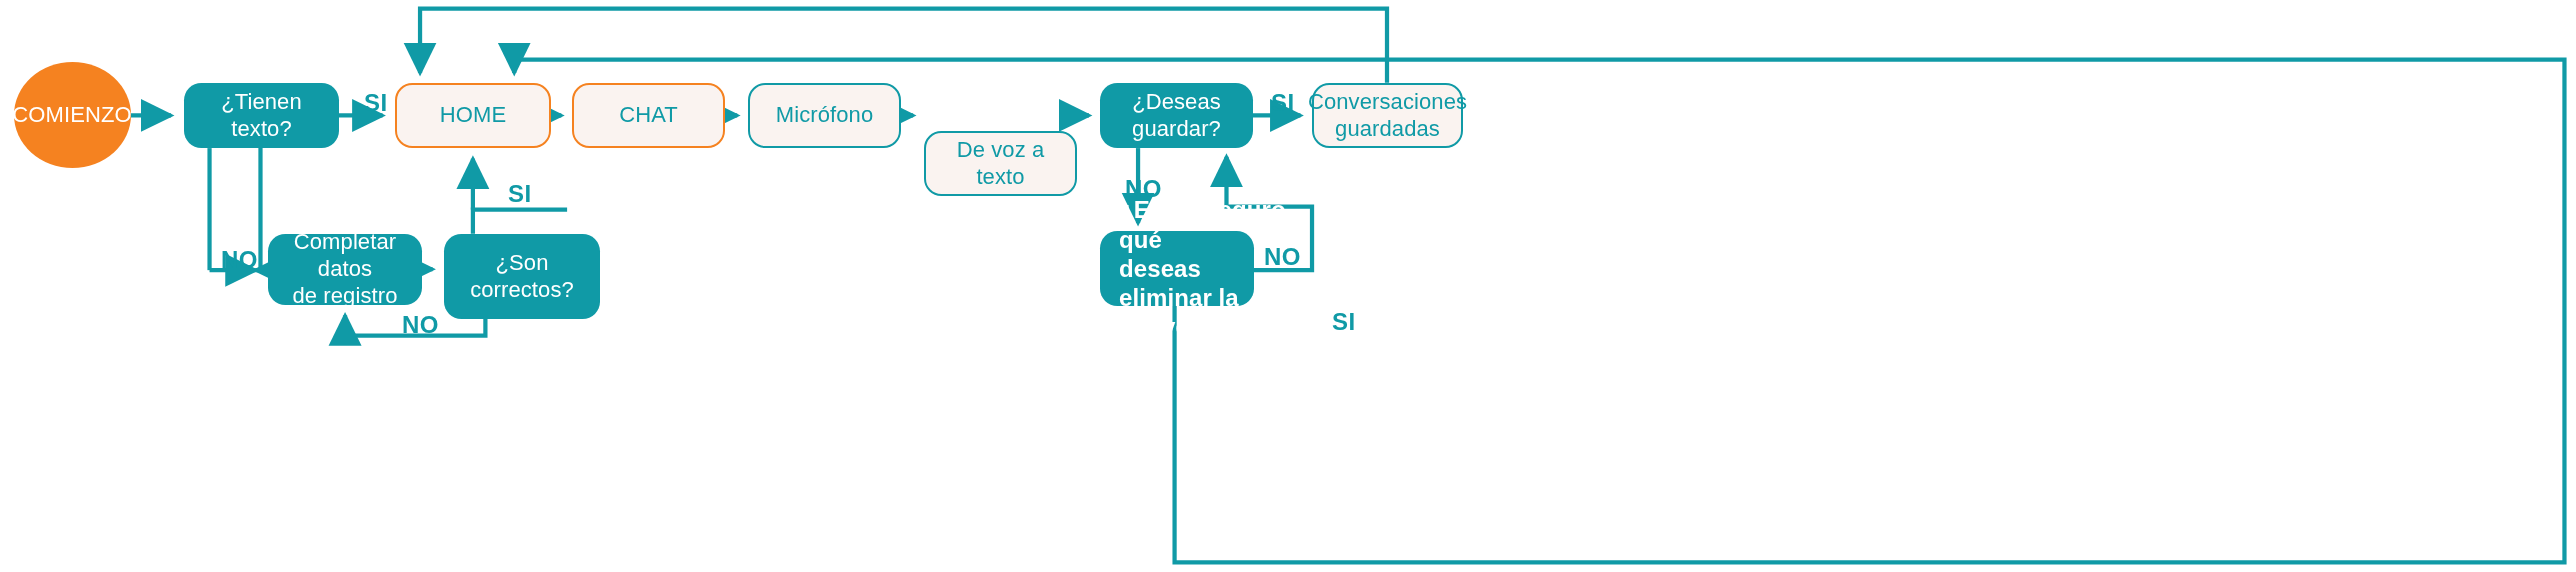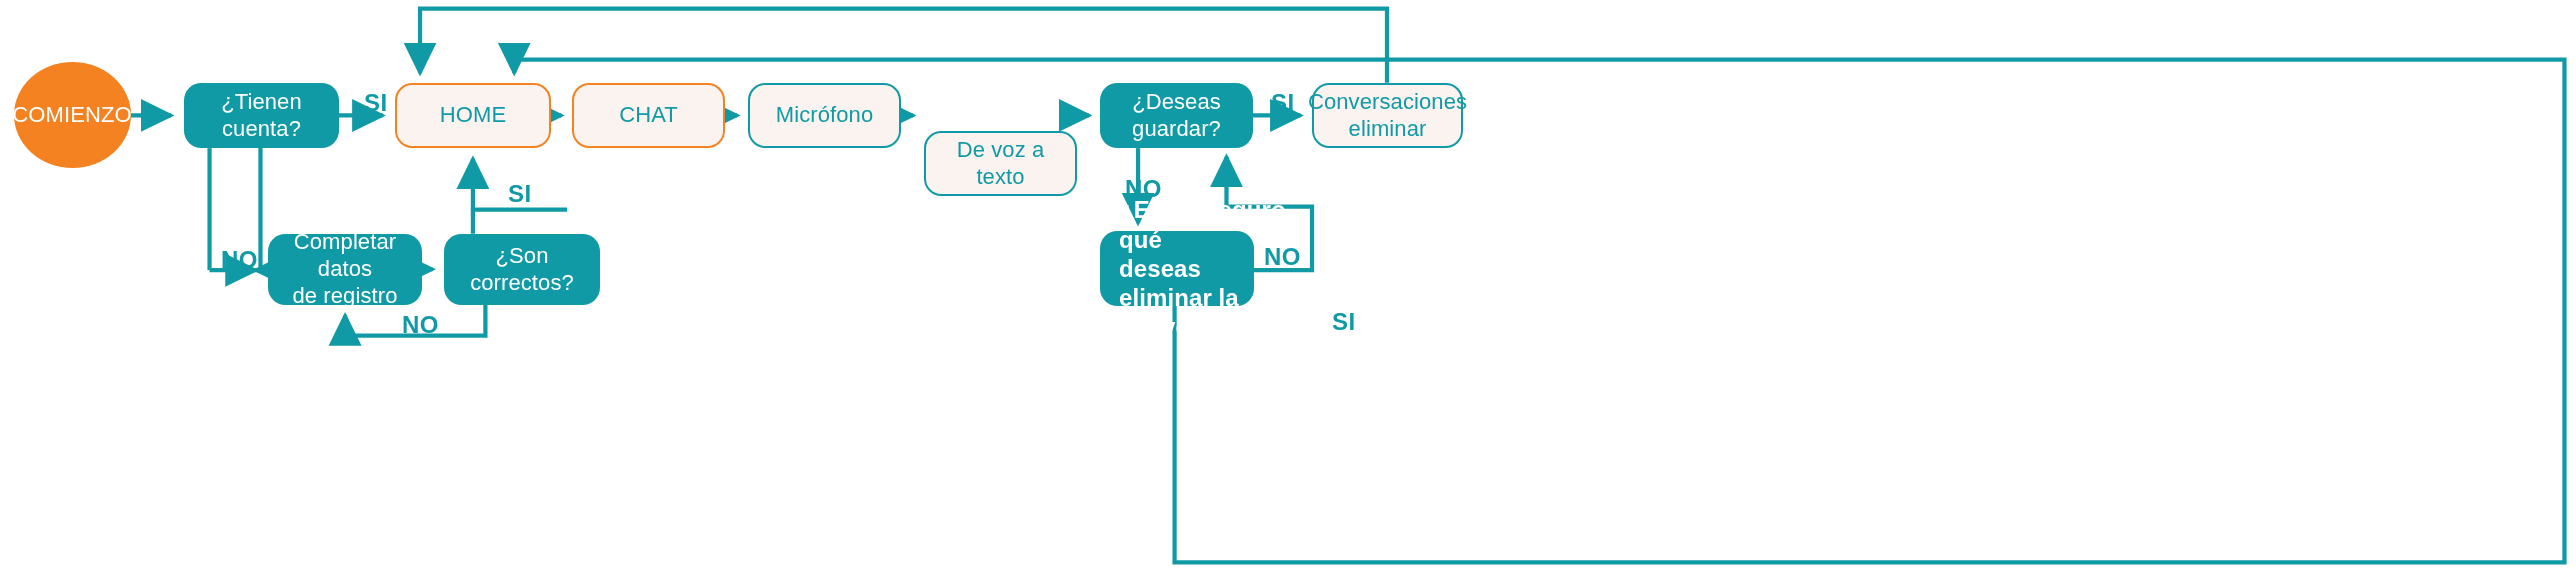--- a/index.html
+++ b/index.html
@@ -123,21 +123,21 @@
       <path d="M1443,86 L1443,9 L437,9 L437,76" marker-end="url(#ar)"></path>
 
     </g>
   </svg>
 
   <div class="node terminator" style="left:13.5px; top:62px; width:117px; height:106px;">
     <span class="node-label">COMIENZO</span>
   </div>
 
   <div class="node teal-fill" style="left:184px; top:83px; width:155px; height:65px;">
-    <span class="node-label">¿Tienen cuenta?</span>
+    <span class="node-label">¿Tienen texto?</span>
   </div>
 
   <div class="node cream-orange" style="left:395px; top:83px; width:156px; height:65px;">
     <span class="node-label">HOME</span>
   </div>
 
   <div class="node cream-orange" style="left:572px; top:83px; width:153px; height:65px;">
     <span class="node-label">CHAT</span>
   </div>
 
@@ -148,29 +148,29 @@
   <div class="node cream-teal" style="left:924px; top:83px; width:153px; height:65px;margin-top:48px;">
     <span class="node-label">De voz a texto</span>
   </div>
 
   <div class="node teal-fill" style="left:1100px; top:83px; width:153px; height:65px;">
     <span class="node-label">¿Deseas guardar?</span>
   </div>
 
   <div class="node cream-teal" style="left:1312px; top:83px; width:151px; height:65px;">
     <span class="node-label">Conversaciones
-eliminar</span>
+guardadas</span>
   </div>
 
   <div class="node teal-fill" style="left:268px; top:234px; width:154px; height:71px;">
     <span class="node-label">Completar datos
 de registro</span>
   </div>
 
-  <div class="node teal-fill" style="left:444px; top:234px; width:156px; height:71px;">
+  <div class="node teal-fill" style="left:444px; top:234px; width:156px; height:85px;">
     <span class="node-label">¿Son correctos?</span>
   </div>
 
   <div class="node teal-fill" style="left:1100px; top:231px; width:154px; height:75px; font-size:24px; justify-content:flex-start;font-weight:bold;">
     <span class="node-label" style="text-align:left; padding-left:19px;">¿Estás seguro qué
 deseas eliminar la
 conversación?</span>
   </div>
 
   <div class="edge-label" style="left:364px; top:89px;">SI</div>

